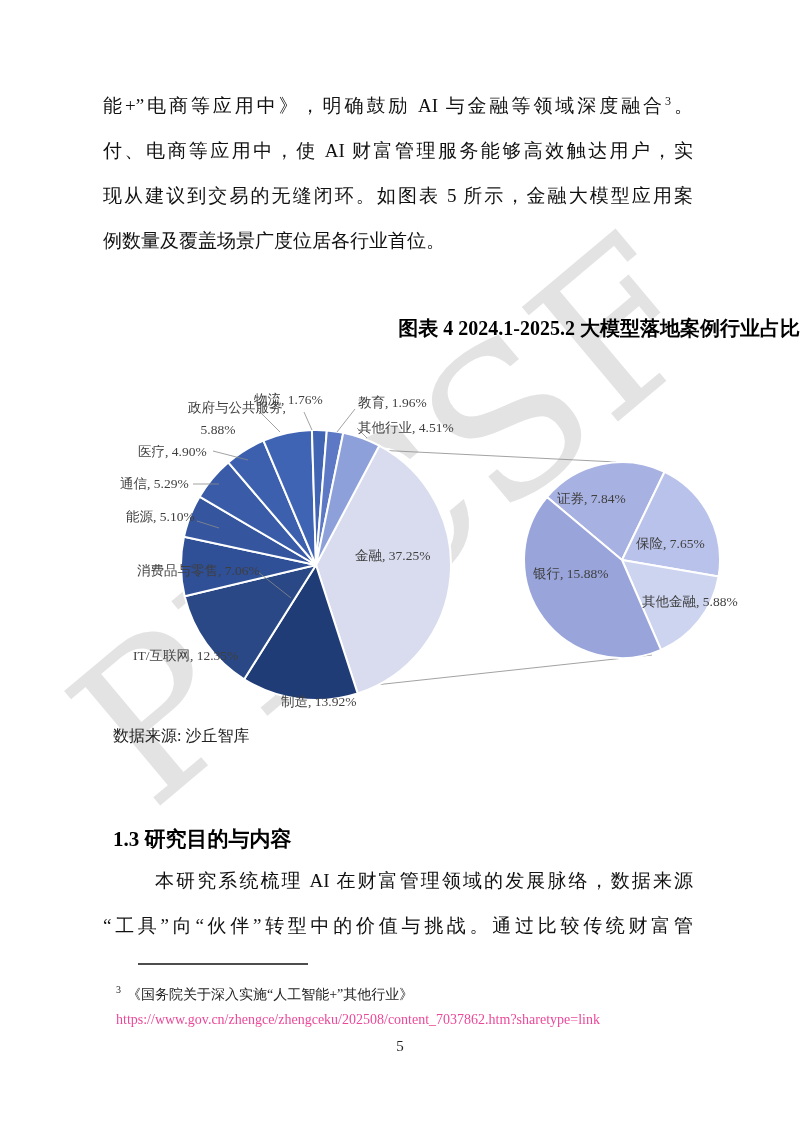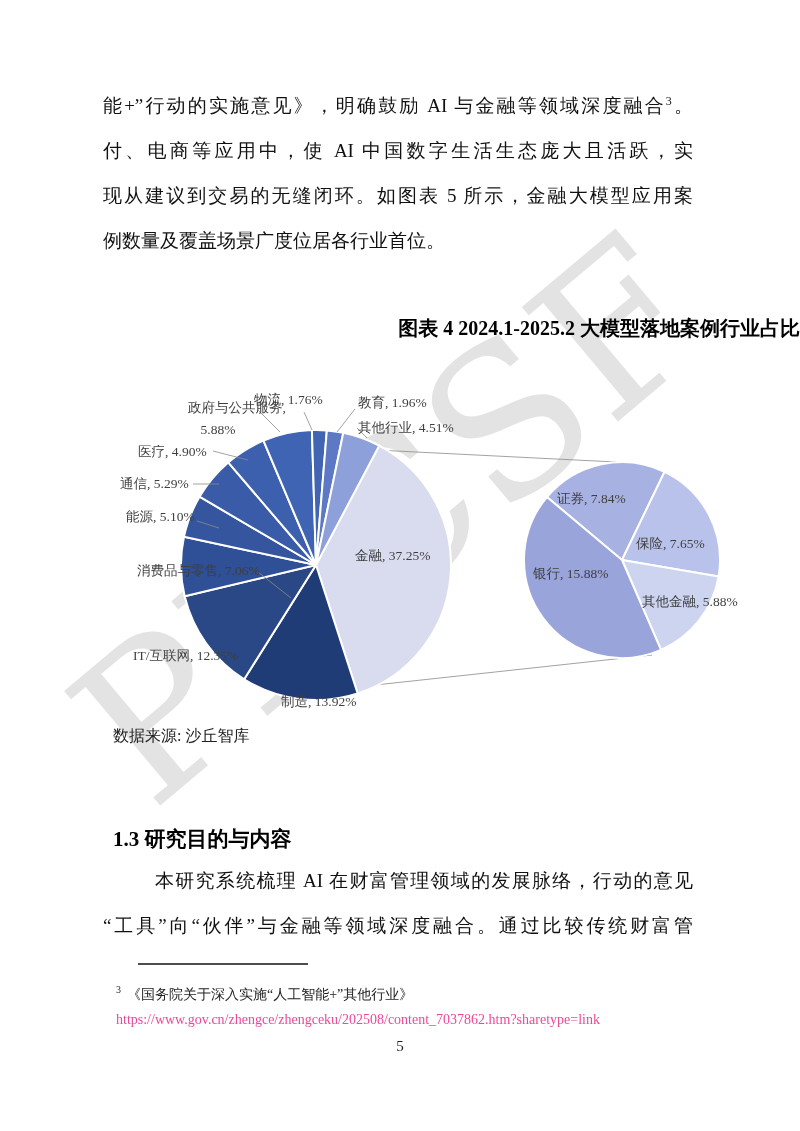--- a/index.html
+++ b/index.html
@@ -74,22 +74,22 @@
 </head>
 <body>
 
 <div class="page">
 
   <div class="watermark">PBCSF</div>
 
   <div class="content">
 
     <div class="bodyblock" style="top:83px;">
-      <div class="bodyline"><span>能+”行动的实施意见》，明确鼓励 AI 与金融等领域深度融合</span><sup class="fnref">3</sup><span>。</span></div>
-      <div class="bodyline">付、电商等应用中，使 AI 中国数字生活生态庞大且活跃，实</div>
+      <div class="bodyline"><span>能+”电商等应用中》，明确鼓励 AI 与金融等领域深度融合</span><sup class="fnref">3</sup><span>。</span></div>
+      <div class="bodyline">付、电商等应用中，使 AI 财富管理服务能够高效触达用户，实</div>
       <div class="bodyline">现从建议到交易的无缝闭环。如图表 5 所示，金融大模型应用案</div>
       <div class="bodyline lastline">例数量及覆盖场景广度位居各行业首位。</div>
     </div>
 
     <div class="chart-title">图表 4 2024.1-2025.2 大模型落地案例行业占比</div>
 
     <svg class="chart-svg" width="800" height="360" viewBox="0 0 800 360">
         <line x1="376" y1="78" x2="616" y2="90" stroke="#8a8a8a" stroke-width="0.8"></line>
         <line x1="366" y1="314" x2="652" y2="283" stroke="#8a8a8a" stroke-width="0.8"></line>
         <path d="M316,193 L379.17,73.69 A135,135 0 0 1 357.66,321.41 Z" fill="#d8dcee" stroke="#ffffff" stroke-width="2" stroke-linejoin="round"></path>
@@ -131,22 +131,22 @@
         <text x="636" y="176" text-anchor="start" font-size="13.5" fill="#3f3f3f" font-family="&quot;Liberation Serif&quot;,&quot;DejaVu Serif&quot;,serif">保险, 7.65%</text>
         <text x="642" y="234" text-anchor="start" font-size="13.5" fill="#3f3f3f" font-family="&quot;Liberation Serif&quot;,&quot;DejaVu Serif&quot;,serif">其他金融, 5.88%</text>
         <text x="533" y="206" text-anchor="start" font-size="13.5" fill="#3f3f3f" font-family="&quot;Liberation Serif&quot;,&quot;DejaVu Serif&quot;,serif">银行, 15.88%</text>
       </svg>
 
     <div class="data-source">数据来源: 沙丘智库</div>
 
     <div class="section-heading">1.3 研究目的与内容</div>
 
     <div class="section-block">
-      <div class="bodyline indent">本研究系统梳理 AI 在财富管理领域的发展脉络，行动的意见</div>
-      <div class="bodyline">“工具”向“伙伴”与金融等领域深度融合。通过比较传统财富管</div>
+      <div class="bodyline indent">本研究系统梳理 AI 在财富管理领域的发展脉络，数据来源</div>
+      <div class="bodyline">“工具”向“伙伴”转型中的价值与挑战。通过比较传统财富管</div>
     </div>
 
     <div class="footnote-divider"></div>
 
     <div class="footnote-line"><span class="fnmark">3</span><span>《国务院关于深入实施“人工智能+”其他行业》</span></div>
 
     <div class="footnote-url">https://www.gov.cn/zhengce/zhengceku/202508/content_7037862.htm?sharetype=link</div>
 
     <div class="page-number">5</div>
 

